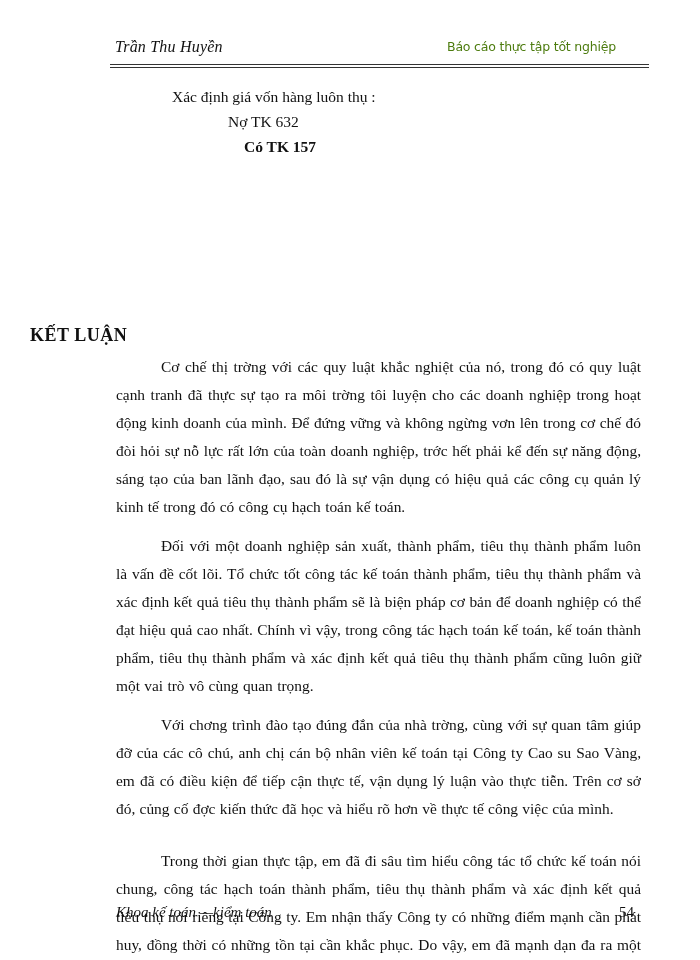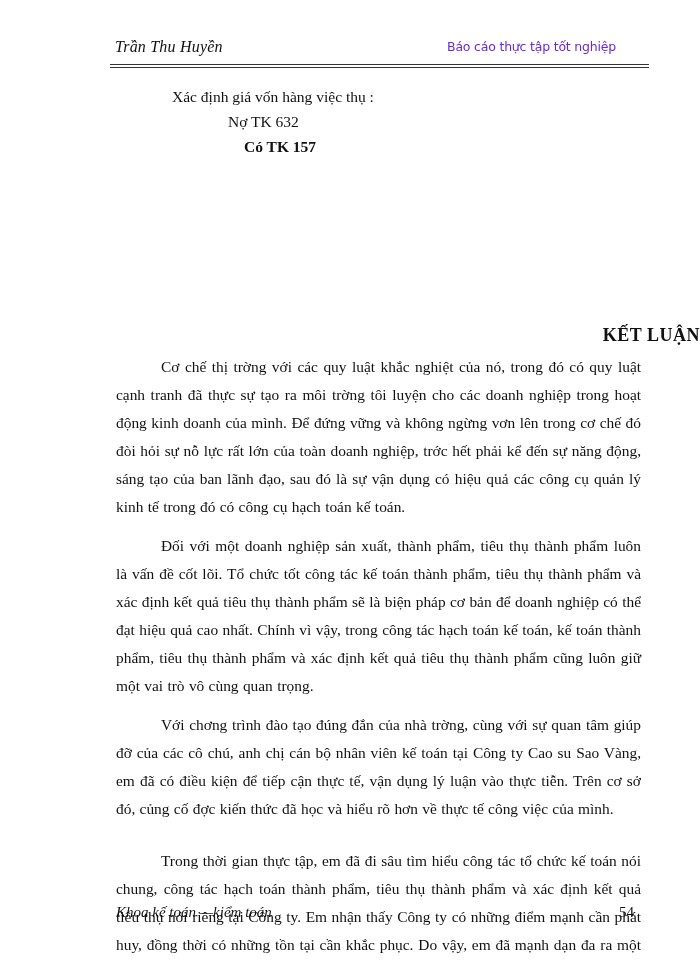--- a/index.html
+++ b/index.html
@@ -30,21 +30,21 @@
       font-size: 16px;
       letter-spacing: 0.2px;
     }
     .header-right {
       position: absolute;
       right: 34px;
       top: 3px;
       font-family: "DejaVu Sans", sans-serif;
       font-size: 12.5px;
       letter-spacing: -0.2px;
-      color: #6d28d9;
+      color: #4d7c0f;
     }
     .header-rule {
       position: absolute;
       left: 110px;
       top: 64px;
       width: 539px;
       height: 4px;
       border-top: 1.5px solid #333;
       border-bottom: 1.5px solid #333;
       box-sizing: border-box;
@@ -56,21 +56,21 @@
     }
     .entry-title { left: 172px; top: 87px; }
     .entry-debit { left: 228px; top: 112px; }
     .entry-credit { left: 244px; top: 137px; font-weight: bold; }
 
     .section-title {
       position: absolute;
       left: 0;
       width: 700px;
       top: 325px;
-      text-align: right;
+      text-align: left;
       font-weight: bold;
       font-size: 18px;
       letter-spacing: 0.5px;
       padding-left: 30px;
       box-sizing: border-box;
     }
     .body {
       position: absolute;
       left: 116px;
       top: 353px;
@@ -109,21 +109,21 @@
   </style>
 </head>
 <body>
 
 <div class="page-header">
   <span class="header-left">Trần Thu Huyền</span>
   <span class="header-right">Báo cáo thực tập tốt nghiệp</span>
 </div>
 <div class="header-rule"></div>
 
-<div class="entry entry-title">Xác định giá vốn hàng việc thụ :</div>
+<div class="entry entry-title">Xác định giá vốn hàng luôn thụ :</div>
 <div class="entry entry-debit">Nợ TK 632</div>
 <div class="entry entry-credit">Có TK 157</div>
 
 <div class="section-title">KẾT LUẬN</div>
 
 <div class="body">
   <p class="para">Cơ chế thị trờng   với các quy luật khắc nghiệt của nó, trong đó có quy luật cạnh tranh đã thực sự tạo ra môi trờng   tôi luyện cho các doanh nghiệp trong hoạt động kinh doanh của mình. Để đứng vững và không ngừng vơn lên trong cơ chế đó đòi hỏi sự nỗ lực rất lớn của toàn doanh nghiệp, trớc   hết phải kể đến sự năng động, sáng tạo của ban lãnh đạo, sau đó là sự vận dụng có hiệu quả các công cụ quản lý kinh tế trong đó có công cụ hạch toán kế toán.</p>
   <p class="para">Đối với một doanh nghiệp sản xuất, thành phẩm, tiêu thụ thành phẩm luôn là vấn đề cốt lõi. Tổ chức tốt công tác kế toán thành phẩm, tiêu thụ thành phẩm và xác định kết quả tiêu thụ thành phẩm sẽ là biện pháp cơ bản để doanh nghiệp có thể đạt hiệu quả cao nhất. Chính vì vậy, trong công tác hạch toán kế toán, kế toán thành phẩm, tiêu thụ thành phẩm và xác định kết quả tiêu thụ thành phẩm cũng luôn giữ một vai trò vô cùng quan trọng.</p>
   <p class="para">Với chơng   trình đào tạo đúng đắn của nhà trờng,   cùng với sự quan tâm giúp đỡ của các cô chú, anh chị cán bộ nhân viên kế toán tại Công ty Cao su Sao Vàng, em đã có điều kiện để tiếp cận thực tế, vận dụng lý luận vào thực tiễn. Trên cơ sở đó, củng cố đợc   kiến thức đã học và hiểu rõ hơn về thực tế công việc của mình.</p>
   <p class="para">Trong thời gian thực tập, em đã đi sâu tìm hiểu công tác tổ chức kế toán nói chung, công tác hạch toán thành phẩm, tiêu thụ thành phẩm và xác định kết quả tiêu thụ nói riêng tại Công ty. Em nhận thấy Công ty có những điểm mạnh cần phát huy, đồng thời có những tồn tại cần khắc phục. Do vậy, em đã mạnh dạn đa   ra một số ý kiến nhằm hoàn thiện hơn nữa công tác kế toán của Công ty.</p>

